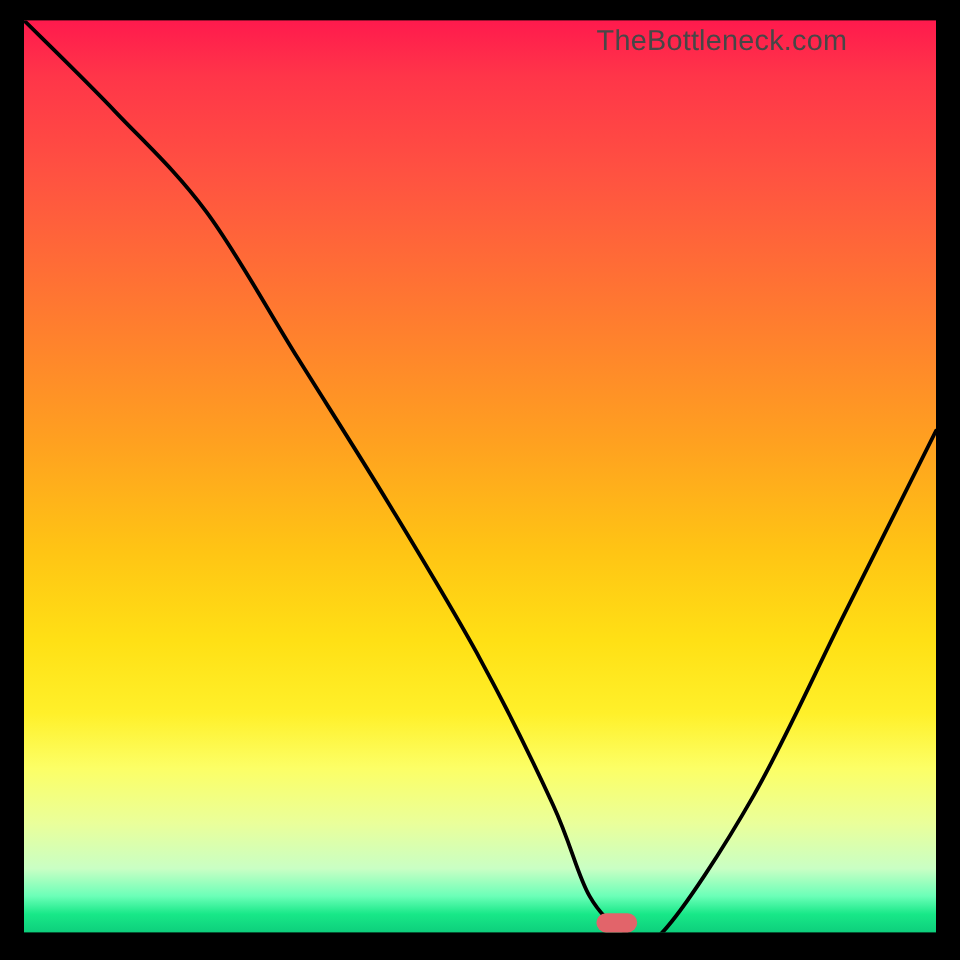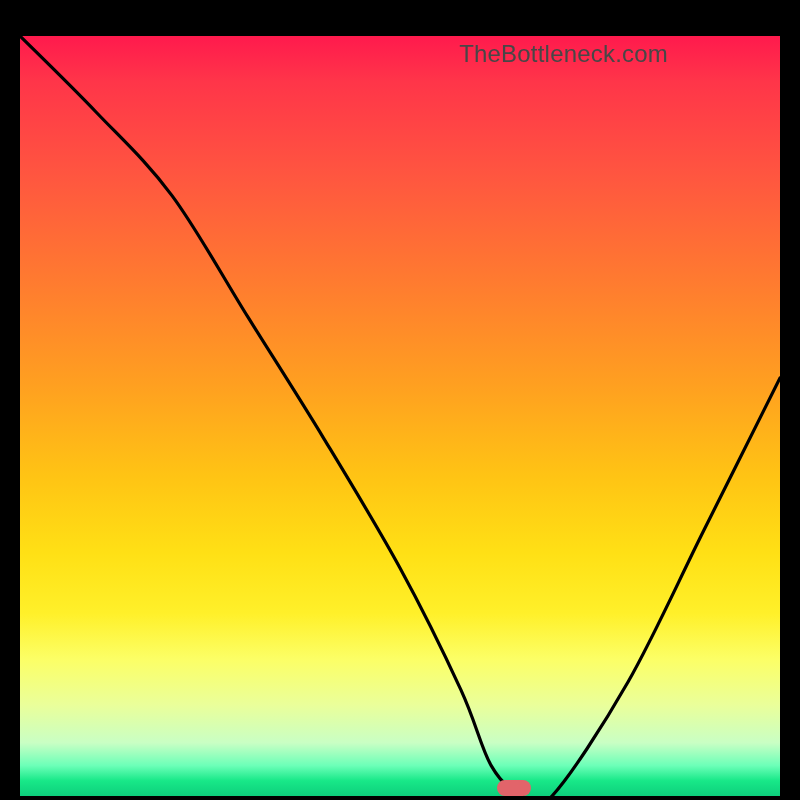--- a/index.html
+++ b/index.html
@@ -7,24 +7,25 @@
     padding: 0;
     width: 800px;
     height: 800px;
     background: #000;
     overflow: hidden;
     font-family: Arial, Helvetica, sans-serif;
   }
   .frame {
     position: absolute;
     left: 20px;
-    top: 36px;
+    top: 17px;
     width: 656px;
     height: 760px;
     background: #000;
+    padding-left: 38px;
   }
   .plot-area {
     position: absolute;
     left: 0;
     top: 0;
     width: 760px;
     height: 760px;
   }
   .gradient {
     position: absolute;

